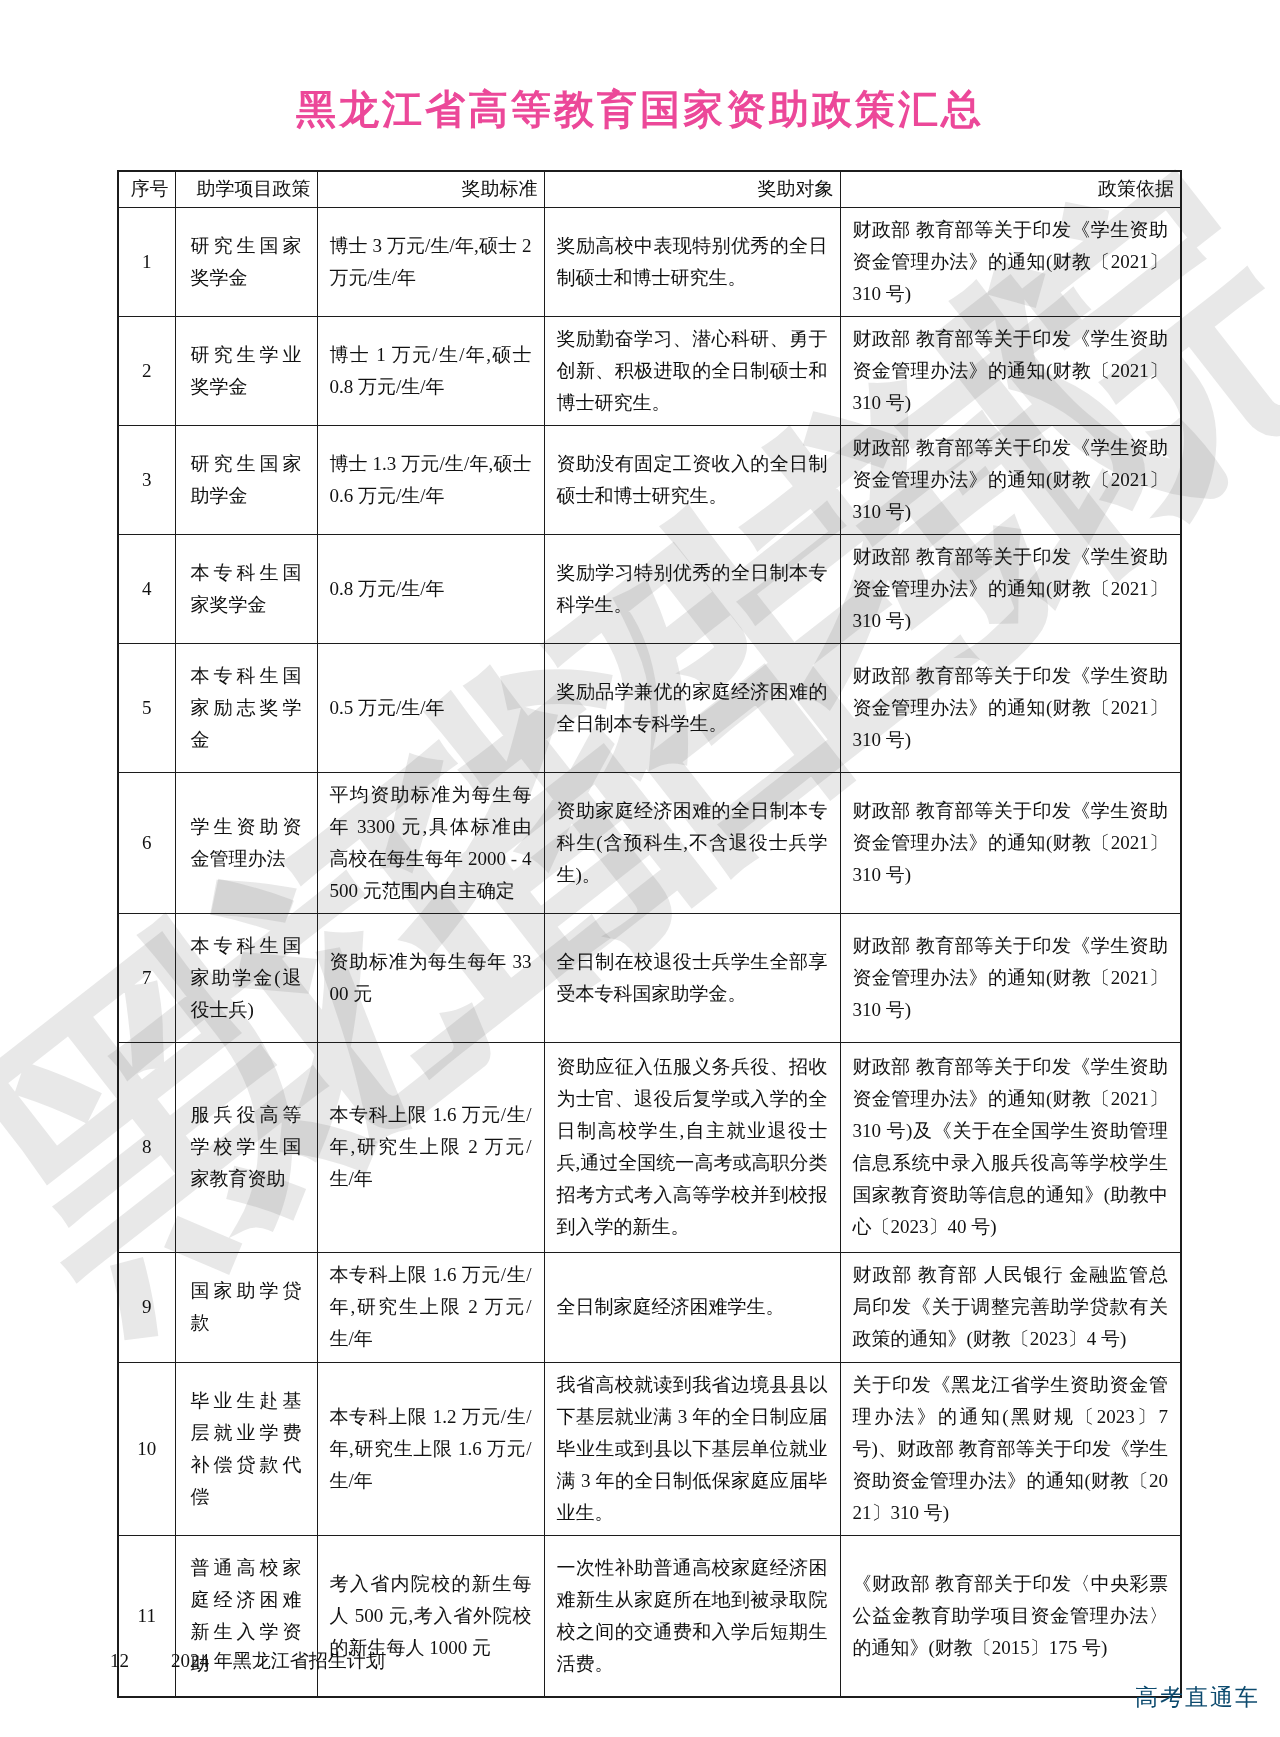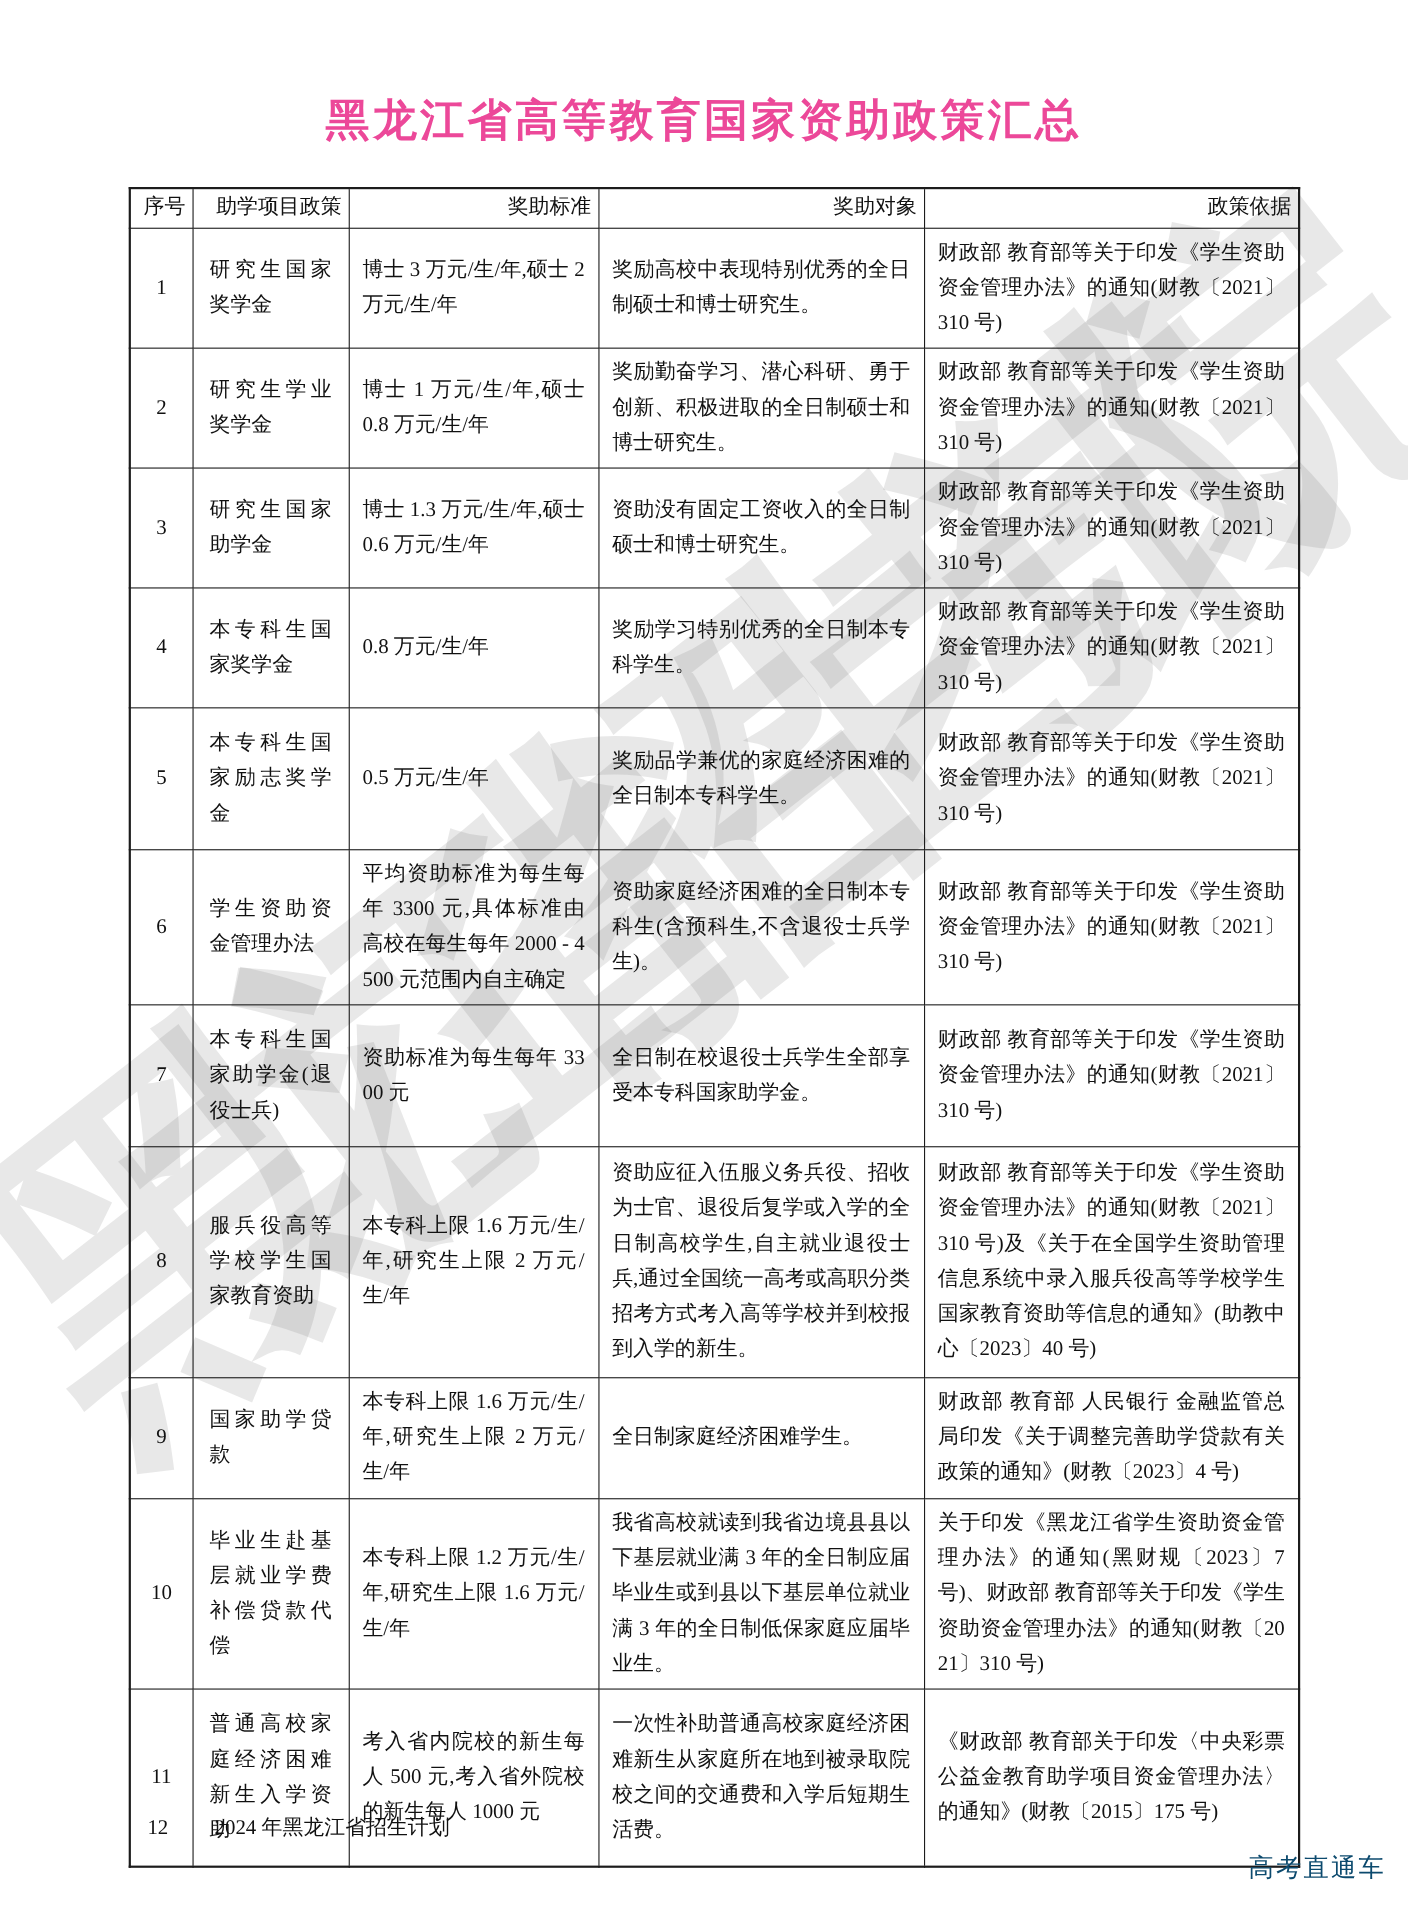--- a/index.html
+++ b/index.html
@@ -78,21 +78,20 @@
 
   
   .footer {
     position:absolute;
     left:110px; top:1648px;
     display:flex;
     align-items:baseline;
     gap:42px;
     font-size:19px;
     z-index:2;
-    margin-left:24px;
   }
   .brand {
     position:absolute;
     right:20px; top:1682px;
     font-family:"Liberation Sans", sans-serif;
     font-size:23px;
     letter-spacing:2px;
     color:#0c4a6e;
     z-index:2;
   }

